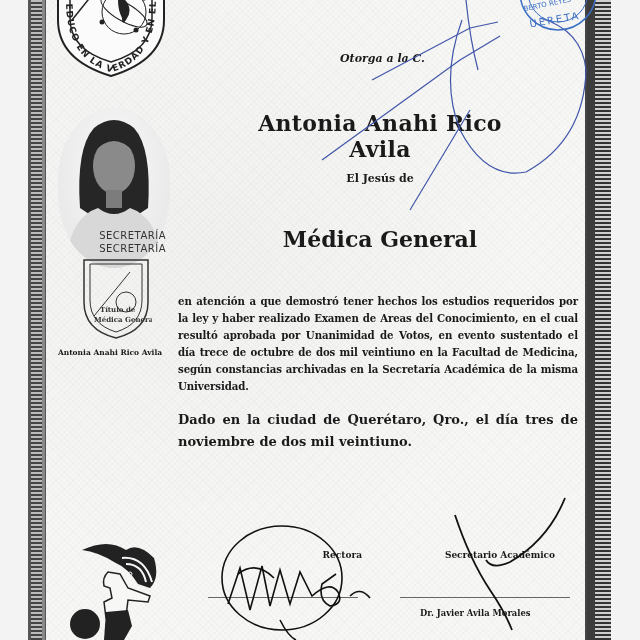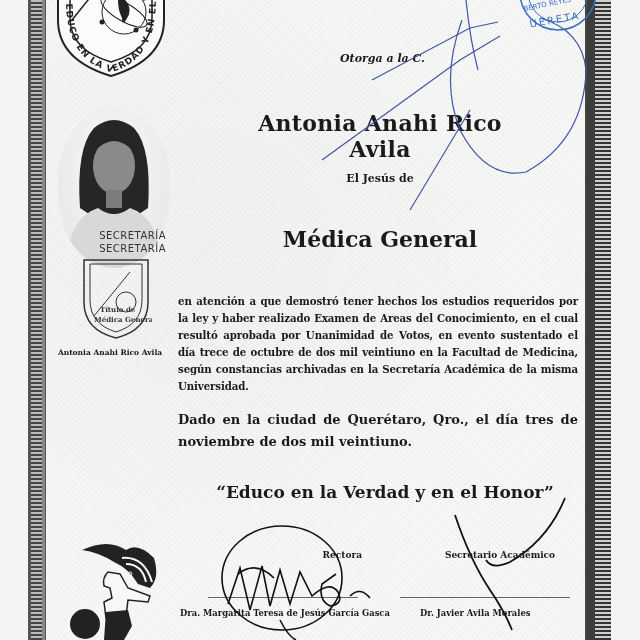--- a/index.html
+++ b/index.html
@@ -159,38 +159,36 @@
     <path d="M10,8 L62,8 L62,44 Q62,68 36,76 Q10,68 10,44Z" fill="none" stroke="#333" stroke-width="1"></path>
     <line x1="14" y1="60" x2="50" y2="16" stroke="#333" stroke-width="1"></line>
     <circle cx="46" cy="46" r="10" fill="none" stroke="#333" stroke-width="1"></circle>
     <text x="20" y="56" font-size="7" font-family="DejaVu Serif, serif" font-weight="bold" fill="#333">Título de</text>
     <text x="14" y="66" font-size="7" font-family="DejaVu Serif, serif" font-weight="bold" fill="#333">Médica General</text>
   </svg>
   <div class="photo-caption bl">Antonia Anahi Rico Avila</div>
 
   <div class="body-text bl">en atención a que demostró tener hechos los estudios requeridos por la ley y haber realizado Examen de Areas del Conocimiento, en el cual resultó aprobada por Unanimidad de Votos, en evento sustentado el día trece de octubre de dos mil veintiuno en la Facultad de Medicina, según constancias archivadas en la Secretaría Académica de la misma Universidad.</div>
   <div class="dado-text bl">Dado en la ciudad de Querétaro, Qro., el día tres de noviembre de dos mil veintiuno.</div>
-  <div class="motto bl">“Educo en la Verdad y en el Honor”</div>
 
   <svg class="logo-bottom" viewBox="0 0 92 102">
     <path d="M14,12 Q40,0 58,12 Q70,4 86,20 Q92,40 82,50 L70,46 Q60,30 46,24 Q30,14 14,12Z" fill="#222"></path>
     <path d="M54,20 Q76,18 84,44" fill="none" stroke="#f7f7f6" stroke-width="2"></path>
     <path d="M58,26 Q74,26 78,44" fill="none" stroke="#f7f7f6" stroke-width="2"></path>
     <circle cx="62" cy="36" r="2" fill="none" stroke="#f7f7f6" stroke-width="1"></circle>
     <circle cx="64" cy="42" r="2" fill="none" stroke="#f7f7f6" stroke-width="1"></circle>
     <path d="M40,34 Q34,40 36,48 L42,50 L44,60 L36,64 L38,80 L58,78 L60,62 L80,64 L82,58 L60,50 L52,36Z" fill="#f7f7f6" stroke="#222" stroke-width="1.5"></path>
     <path d="M38,74 L60,72 L64,88 L56,102 L36,102Z" fill="#222"></path>
     <circle cx="17" cy="86" r="15" fill="#222"></circle>
   </svg>
 
   <div class="sig-title-left bl">Rectora</div>
   <div class="sig-title-right bl">Secretario Académico</div>
   <div class="sig-line-left"></div>
   <div class="sig-line-right"></div>
-  <div class="sig-name-left bl">Dra. Margarita Teresa de Jesús García Gasca</div>
   <div class="sig-name-right bl">Dr. Javier Avila Morales</div>
 
   <svg class="overlay" viewBox="0 0 640 640">
 
     <g fill="none" stroke="#111" stroke-width="1.6">
       <ellipse cx="282" cy="578" rx="60" ry="52"></ellipse>
       <path d="M228,604 L240,568 L250,610 L262,566 L270,606 L280,570 L290,604 L300,572 L312,596 Q330,580 338,592 Q344,604 330,606 Q318,600 322,584 L336,574"></path>
       <path d="M238,574 Q256,560 274,578"></path>
       <path d="M350,596 Q360,586 370,598"></path>
       <path d="M280,620 Q288,636 296,640"></path>

